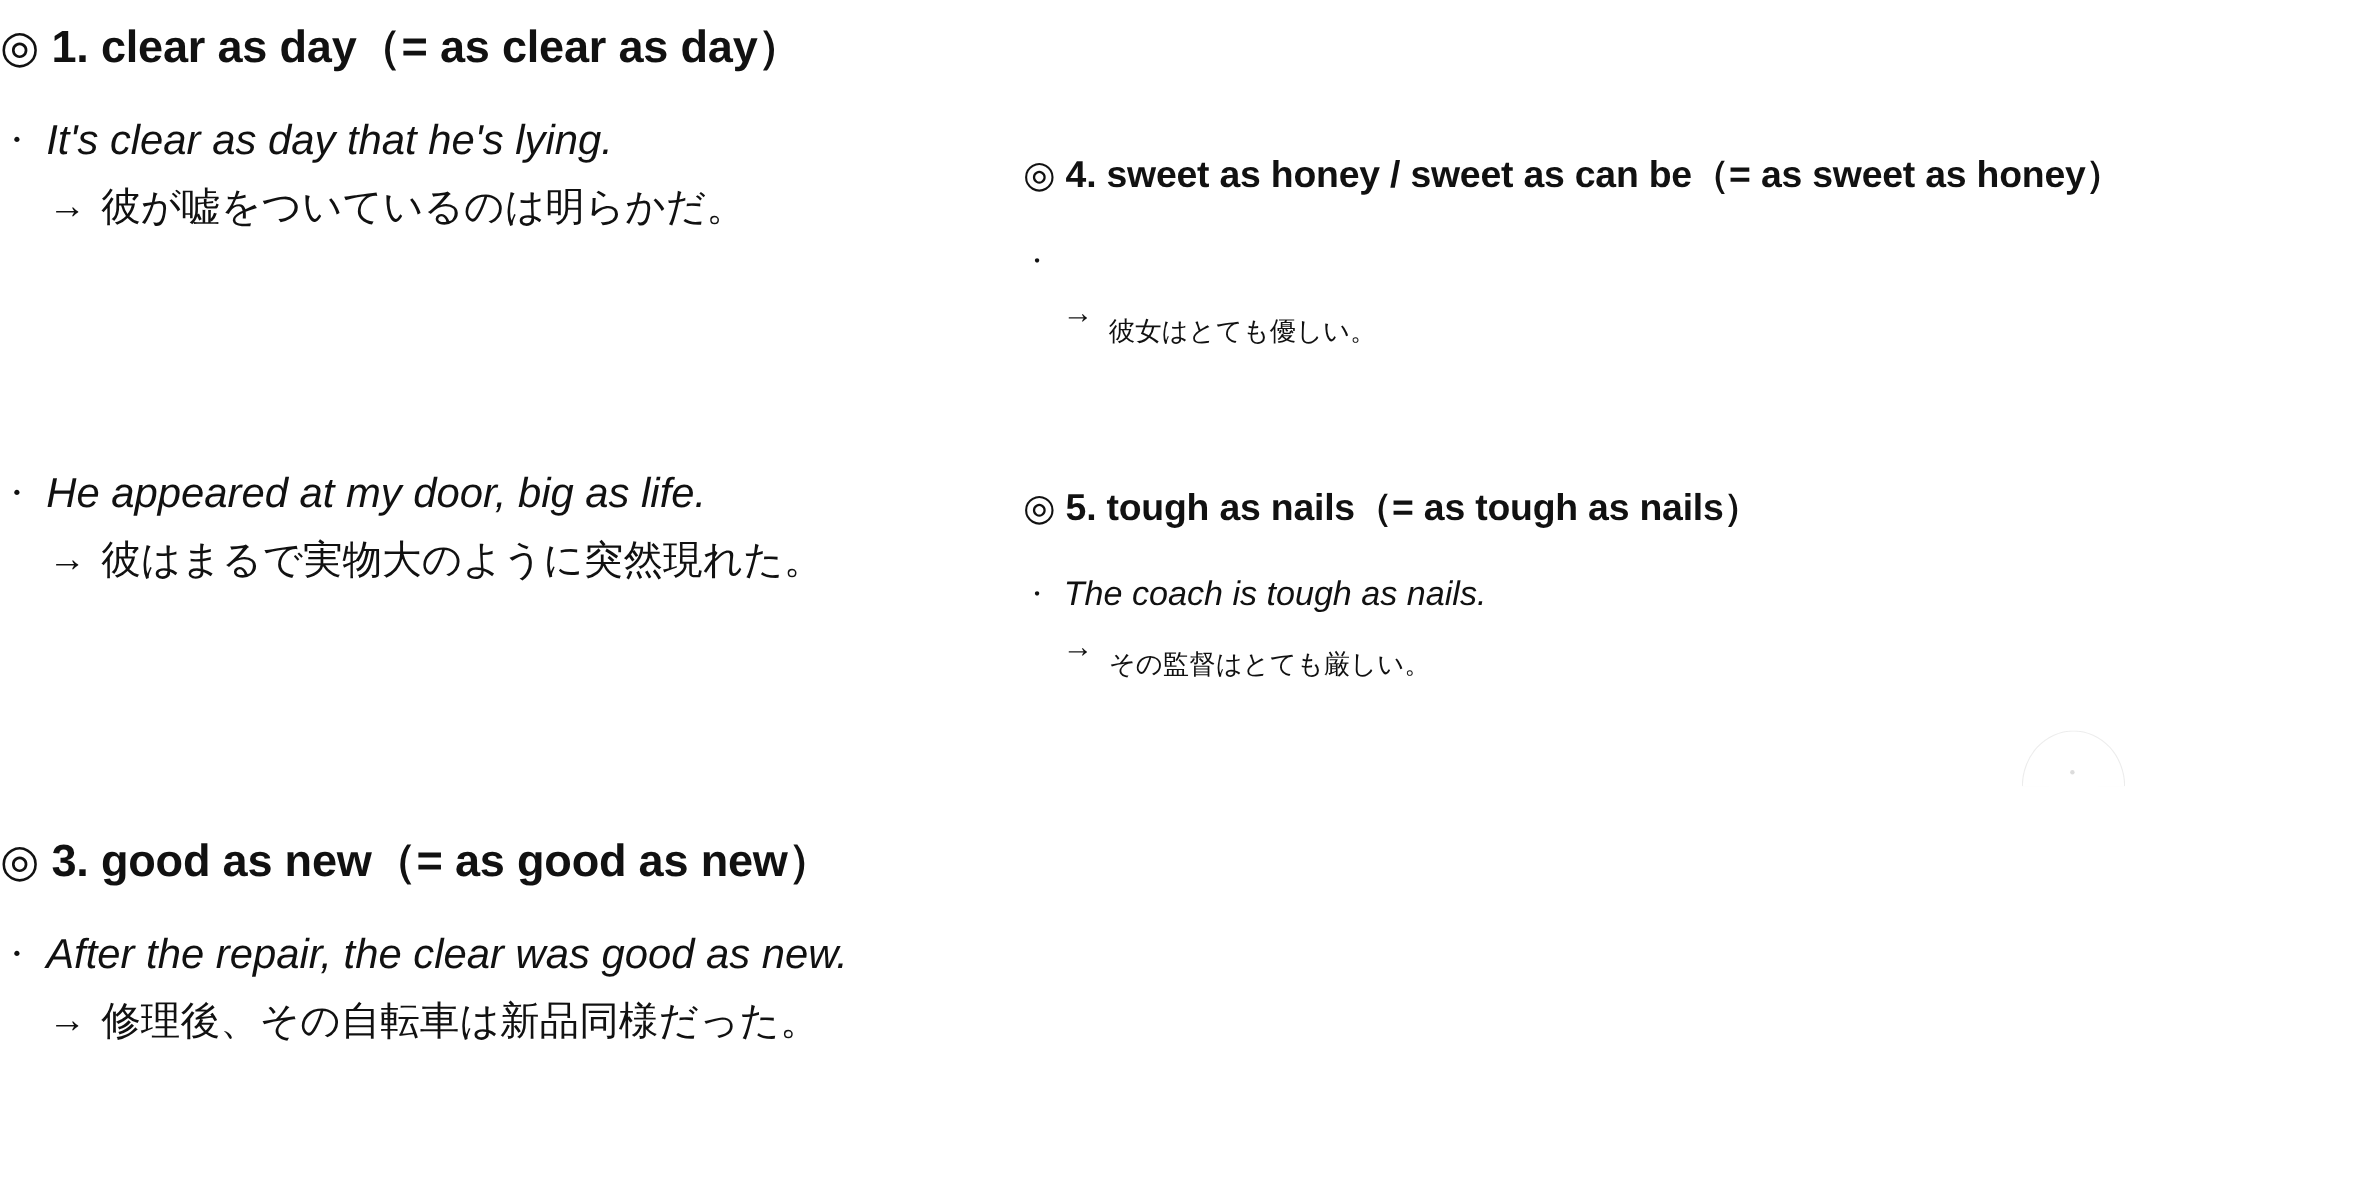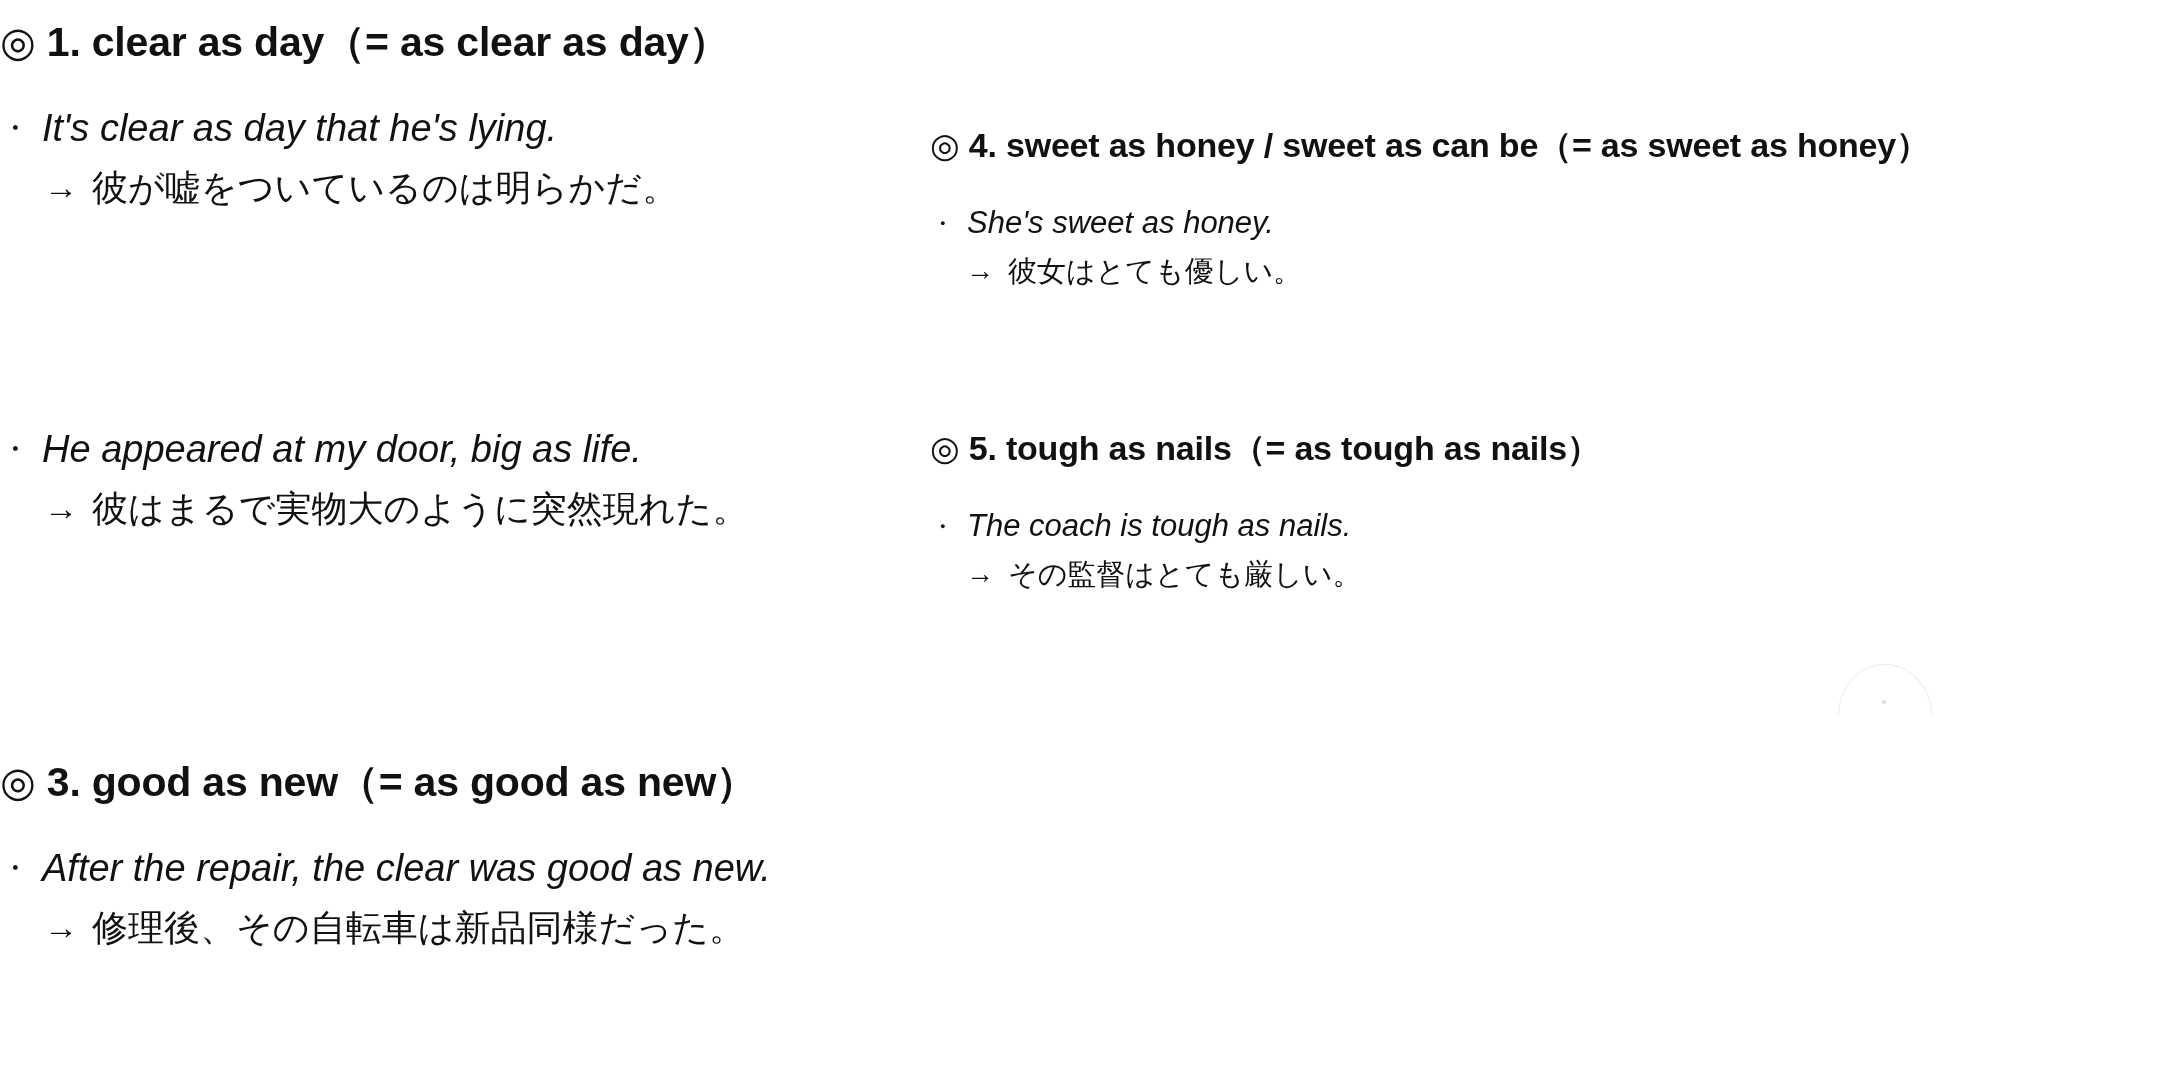--- a/index.html
+++ b/index.html
@@ -72,24 +72,24 @@
     display: flex;
     align-items: flex-start;
     gap: 14px;
   }
   .arrow {
     font-size: 34px;
     line-height: 1.3;
   }
 
   
-  .col-right .heading { font-size: 34px; }
+  .col-right .heading { font-size: 34px; margin-top: 14px; }
   .col-right .heading .mark { font-size: 34px; }
   .col-right .example { font-size: 31px; }
-  .col-right .translation { font-size: 29px; }
+  .col-right .translation { font-size: 24px; margin-top: 19px; }
   .col-right .bullet { font-size: 25px; }
   .col-right .arrow { font-size: 28px; }
 
   .indent-1 { margin-left: 44px; }
   .col-right .indent-1 { margin-left: 36px; }
 
   .smudge {
     position: absolute;
     left: 1838px;
     top: 664px;
@@ -162,21 +162,20 @@
 
   <div class="col col-right">
 
     <div class="entry" style="top: 125px;">
       <div class="heading">
         <span class="mark">◎</span>
         <span>4. sweet as honey / sweet as can be（= as sweet as honey）</span>
       </div>
       <div class="bullet-row" style="margin-top: 38px;">
         <span class="bullet">・</span>
-        <span class="example">She's sweet as honey.</span>
       </div>
       <div class="trans-row indent-1" style="margin-top: 10px;">
         <span class="arrow">→</span>
         <span class="translation">彼女はとても優しい。</span>
       </div>
     </div>
 
     <div class="entry" style="top: 428px;">
       <div class="heading">
         <span class="mark">◎</span>

